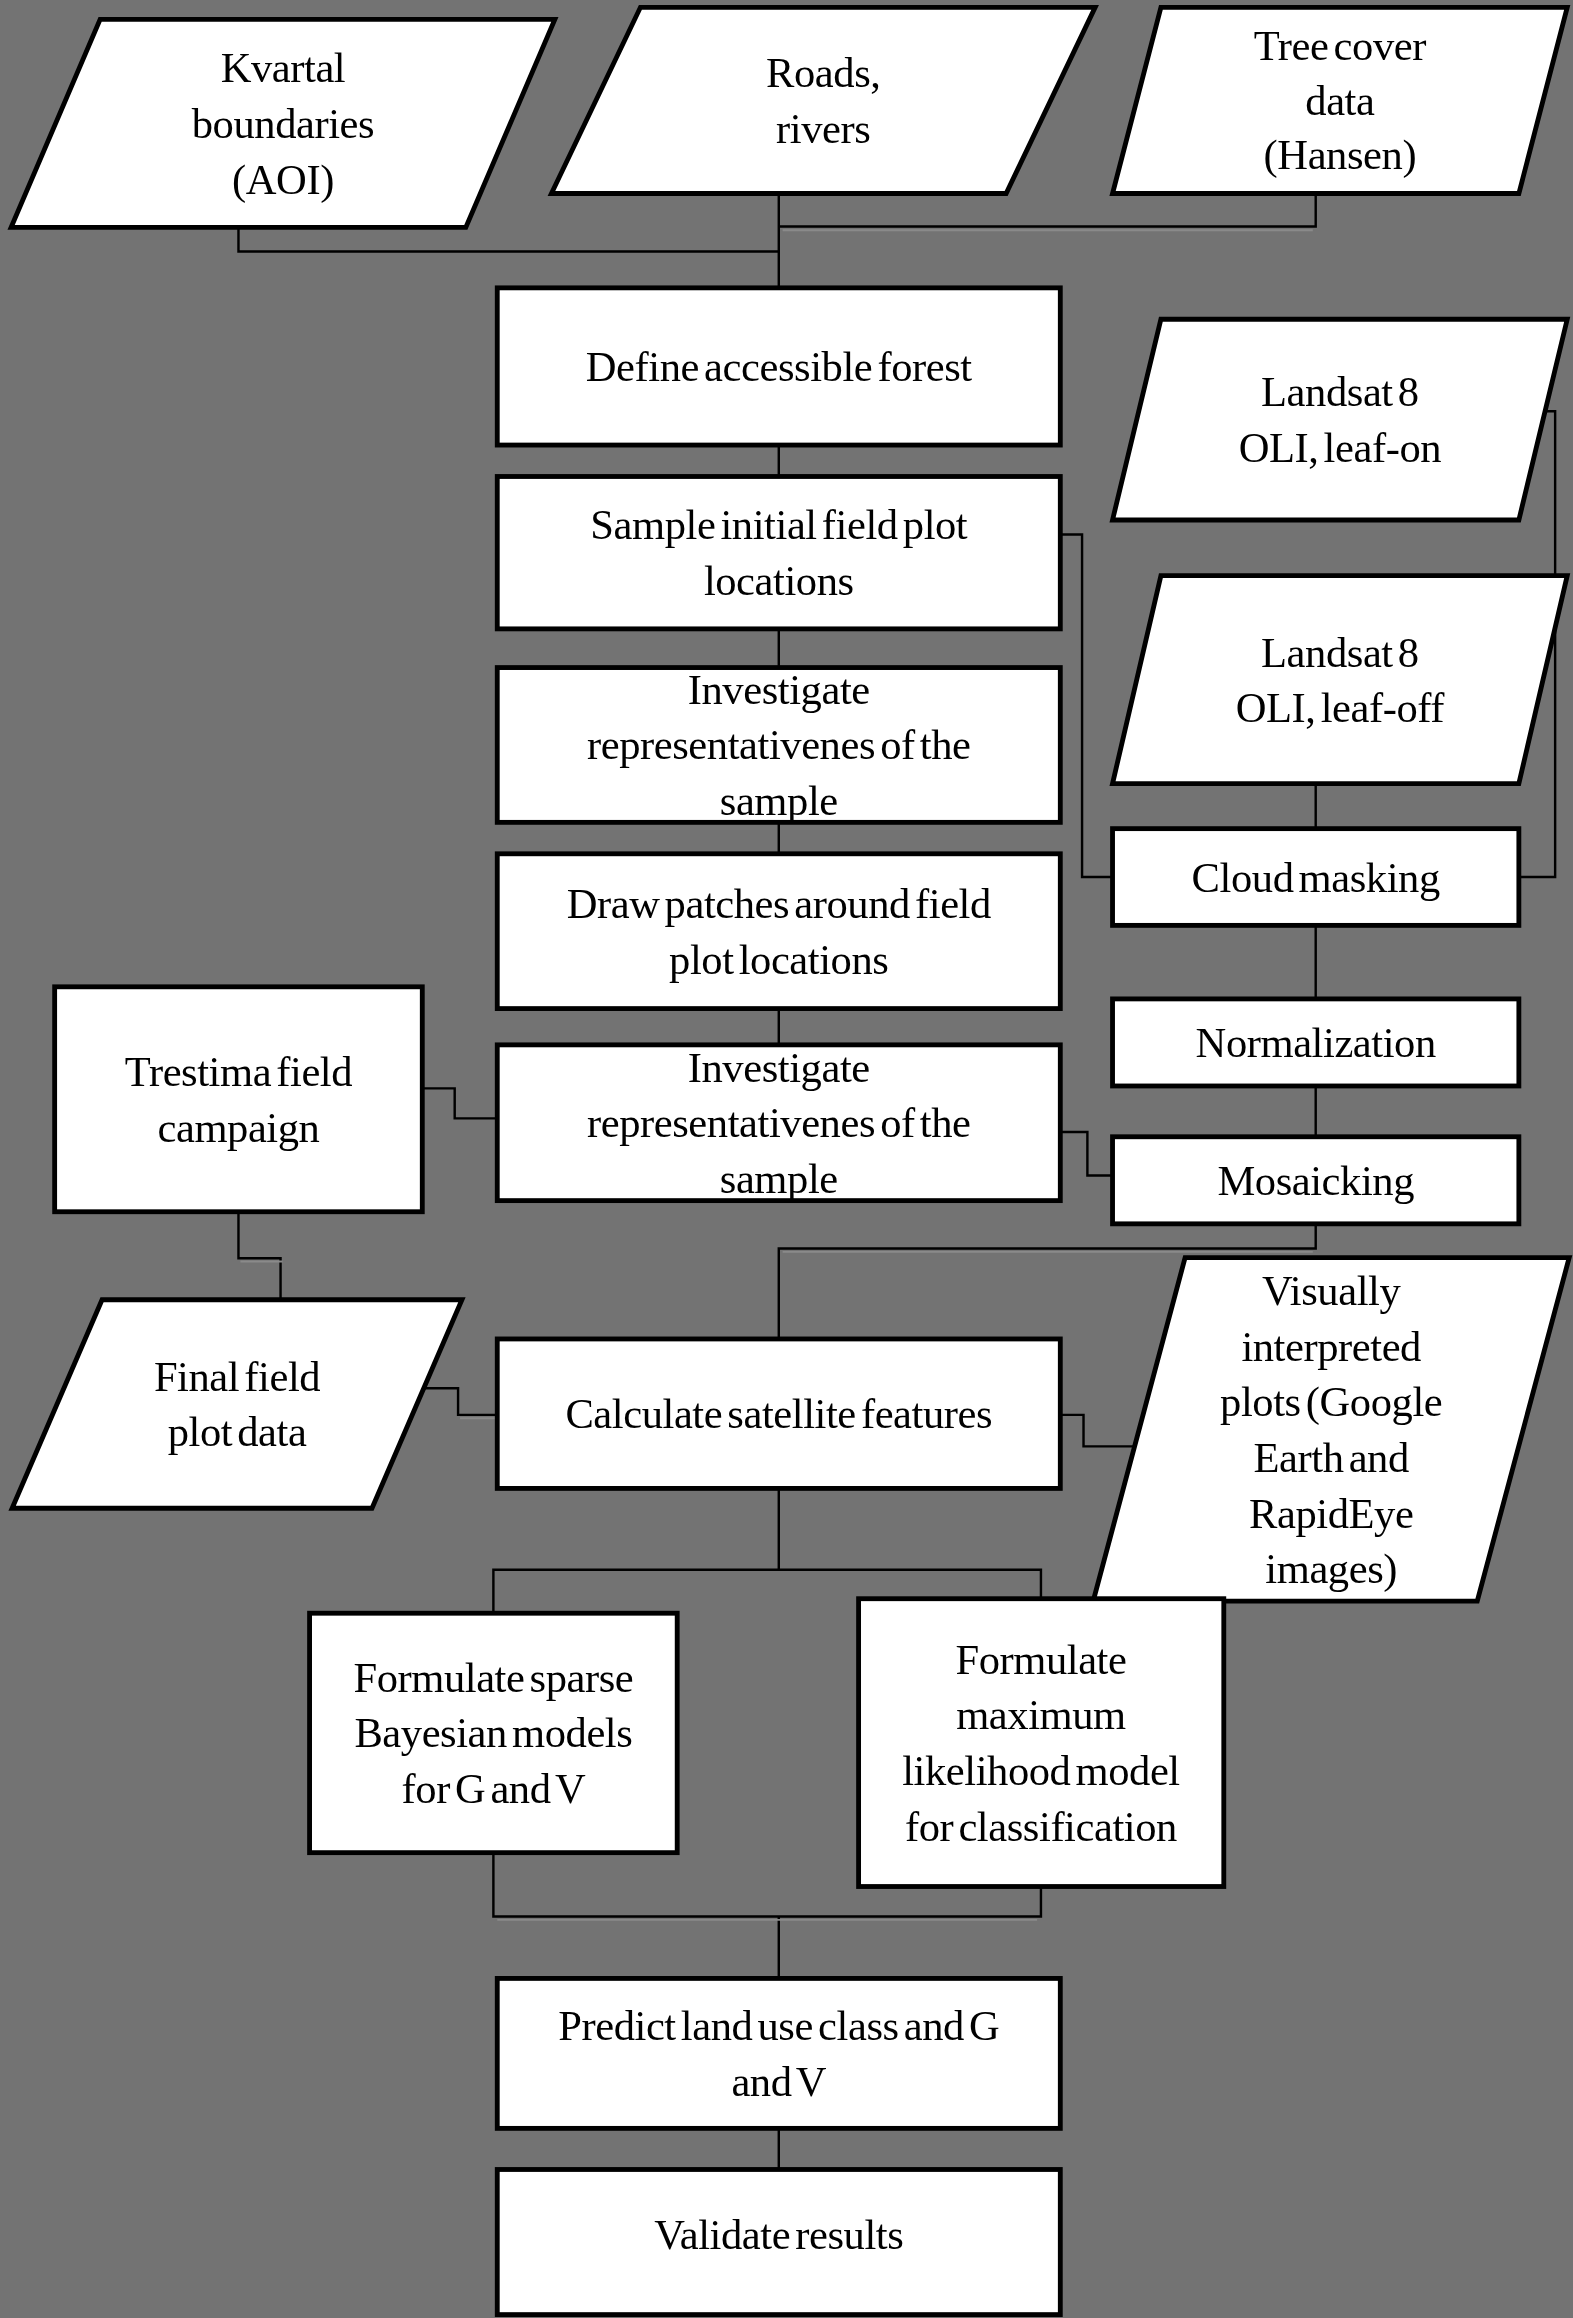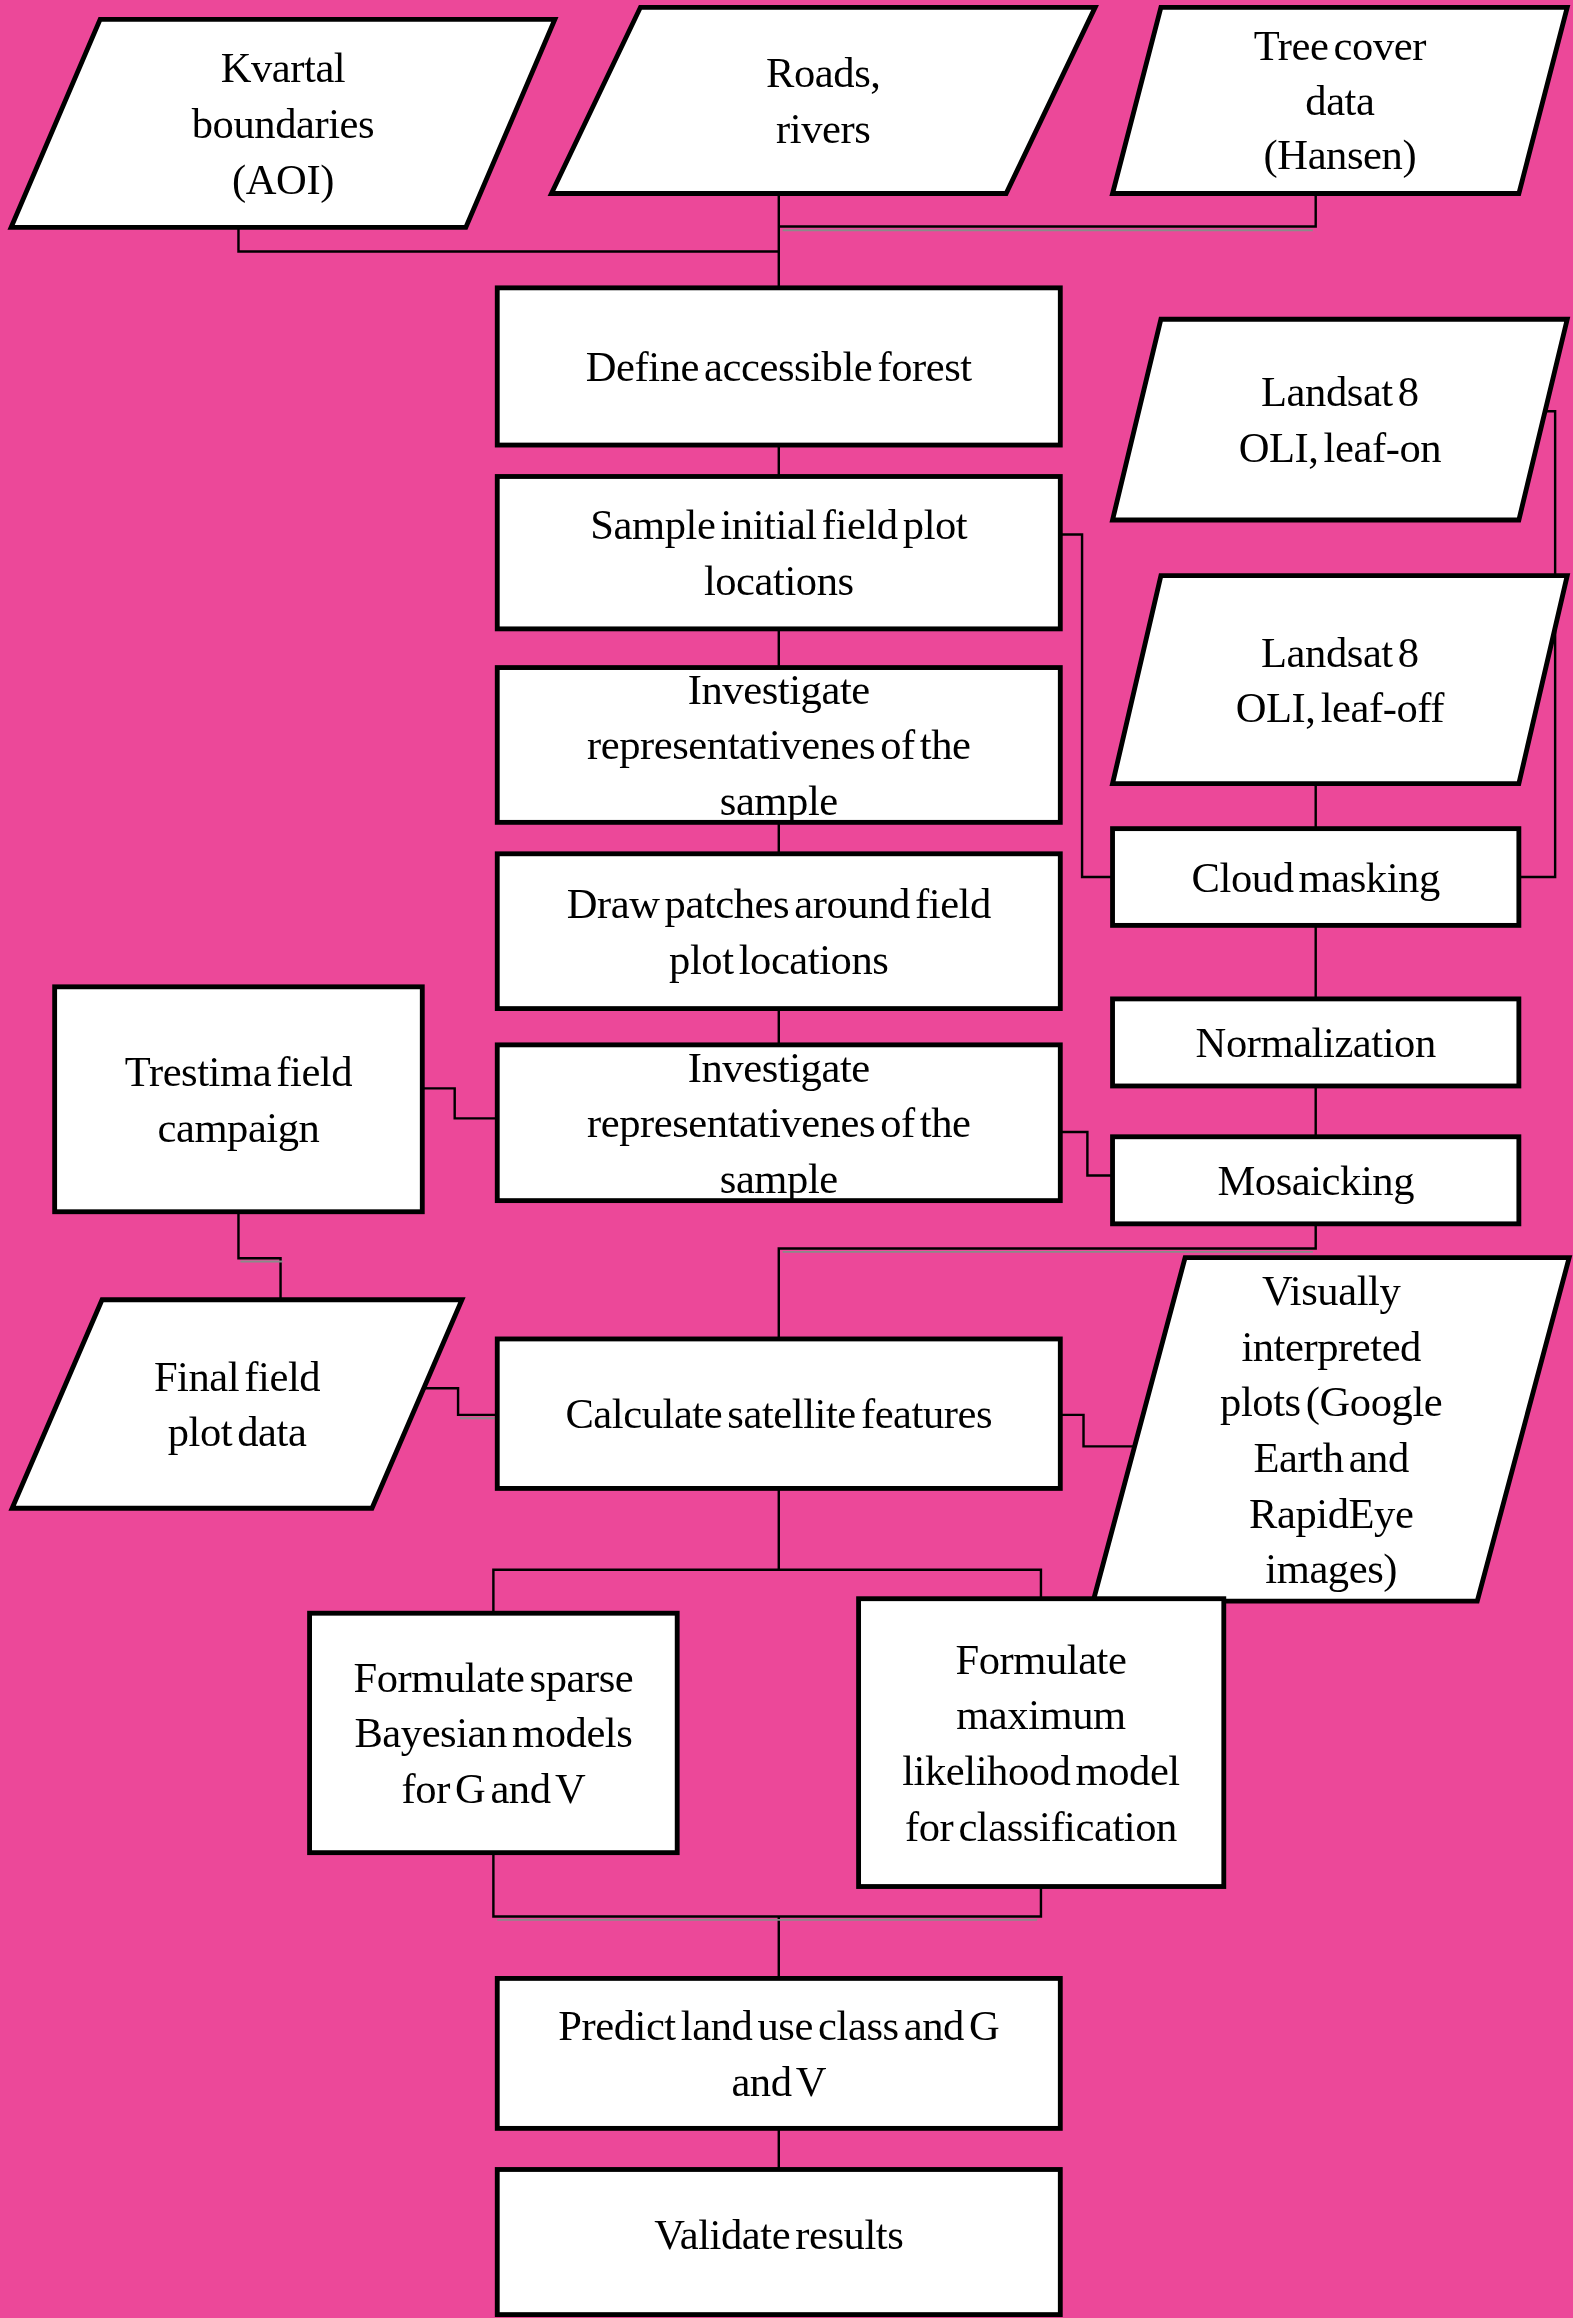--- a/index.html
+++ b/index.html
@@ -1,16 +1,16 @@
 <!DOCTYPE html>
 <html style="font-size:7.7px"><head>
 <meta charset="utf-8">
 <style>
   html,body{margin:0;padding:0;background:#ffffff;}
-  .stage{position:relative;width:1574px;height:2319px;background:#ec4899;}
+  .stage{position:relative;width:1574px;height:2319px;background:#737373;}
   svg{display:block;}
   .shape{fill:#ffffff;stroke:#000000;stroke-width:10;}
   .conn{fill:none;stroke:#000000;stroke-width:5;}
   .conn-shadow{fill:none;stroke:#8a8a8a;stroke-width:4;}
   .label{
     font-family:"Liberation Serif","DejaVu Serif",serif;
     font-size:88px;
     fill:#000000;
     text-anchor:middle;
     letter-spacing:-0.01em;

